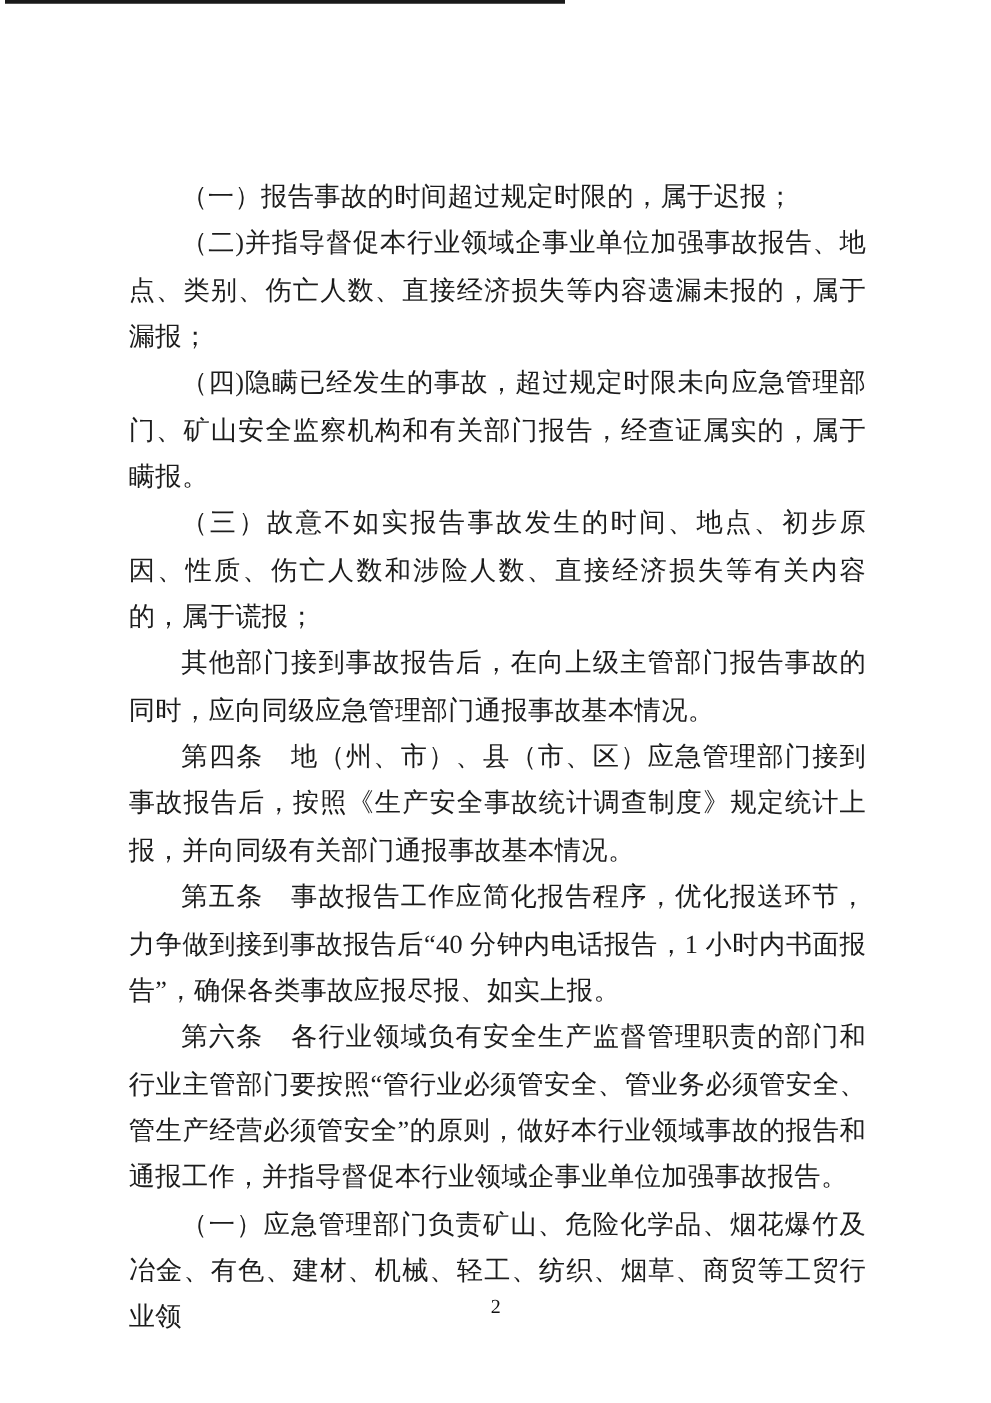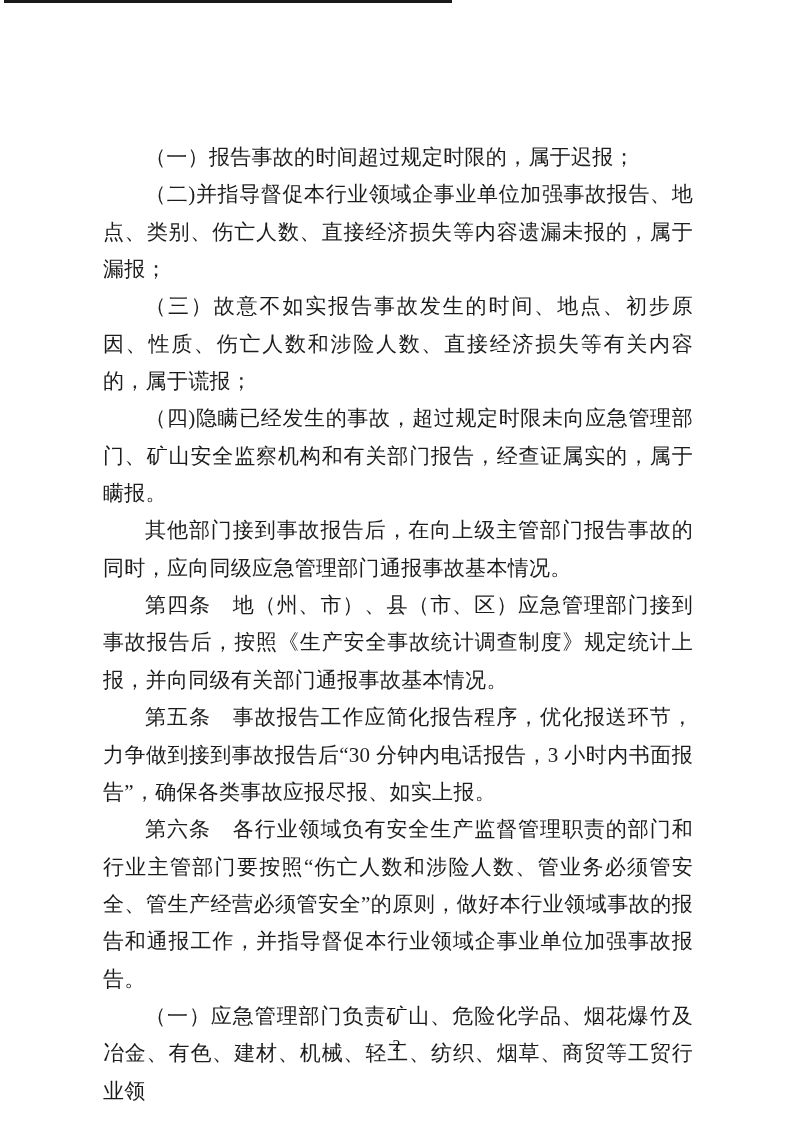--- a/index.html
+++ b/index.html
@@ -55,23 +55,23 @@
 </head>
 <body>
 
 <div class="page">
   <div class="scan-line"></div>
 
   <div class="body-text">
 
   <p>（一）报告事故的时间超过规定时限的，属于迟报；</p>
       <p>（二)并指导督促本行业领域企事业单位加强事故报告、地点、类别、伤亡人数、直接经济损失等内容遗漏未报的，属于漏报；</p>
+      <p>（四)隐瞒已经发生的事故，超过规定时限未向应急管理部门、矿山安全监察机构和有关部门报告，经查证属实的，属于瞒报。</p>
       <p>（三）故意不如实报告事故发生的时间、地点、初步原因、性质、伤亡人数和涉险人数、直接经济损失等有关内容的，属于谎报；</p>
-      <p>（四)隐瞒已经发生的事故，超过规定时限未向应急管理部门、矿山安全监察机构和有关部门报告，经查证属实的，属于瞒报。</p>
       <p>其他部门接到事故报告后，在向上级主管部门报告事故的同时，应向同级应急管理部门通报事故基本情况。</p>
       <p>第四条　地（州、市）、县（市、区）应急管理部门接到事故报告后，按照《生产安全事故统计调查制度》规定统计上报，并向同级有关部门通报事故基本情况。</p>
-      <p>第五条　事故报告工作应简化报告程序，优化报送环节，力争做到接到事故报告后“30 分钟内电话报告，3 小时内书面报告”，确保各类事故应报尽报、如实上报。</p>
-      <p>第六条　各行业领域负有安全生产监督管理职责的部门和行业主管部门要按照“伤亡人数和涉险人数、管业务必须管安全、管生产经营必须管安全”的原则，做好本行业领域事故的报告和通报工作，并指导督促本行业领域企事业单位加强事故报告。</p>
+      <p>第五条　事故报告工作应简化报告程序，优化报送环节，力争做到接到事故报告后“40 分钟内电话报告，1 小时内书面报告”，确保各类事故应报尽报、如实上报。</p>
+      <p>第六条　各行业领域负有安全生产监督管理职责的部门和行业主管部门要按照“管行业必须管安全、管业务必须管安全、管生产经营必须管安全”的原则，做好本行业领域事故的报告和通报工作，并指导督促本行业领域企事业单位加强事故报告。</p>
       <p>（一）应急管理部门负责矿山、危险化学品、烟花爆竹及冶金、有色、建材、机械、轻工、纺织、烟草、商贸等工贸行业领</p>
     </div>
 
   <div class="page-number">2</div>
 </div>
 
 </body></html>

